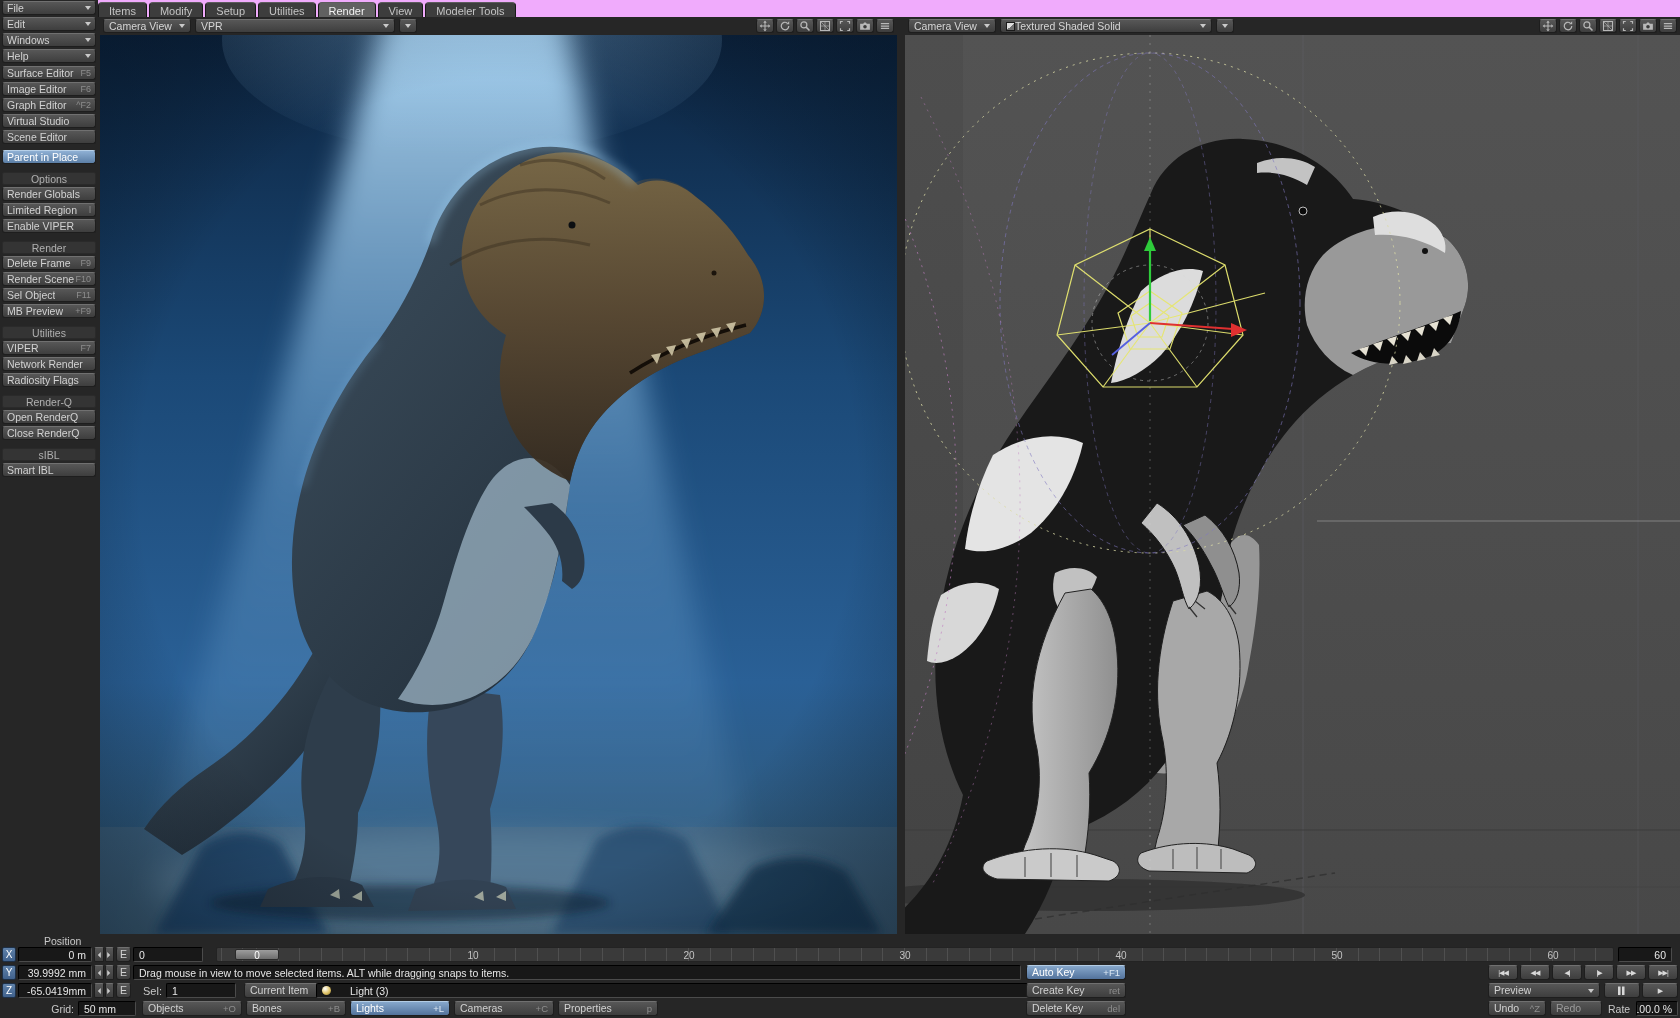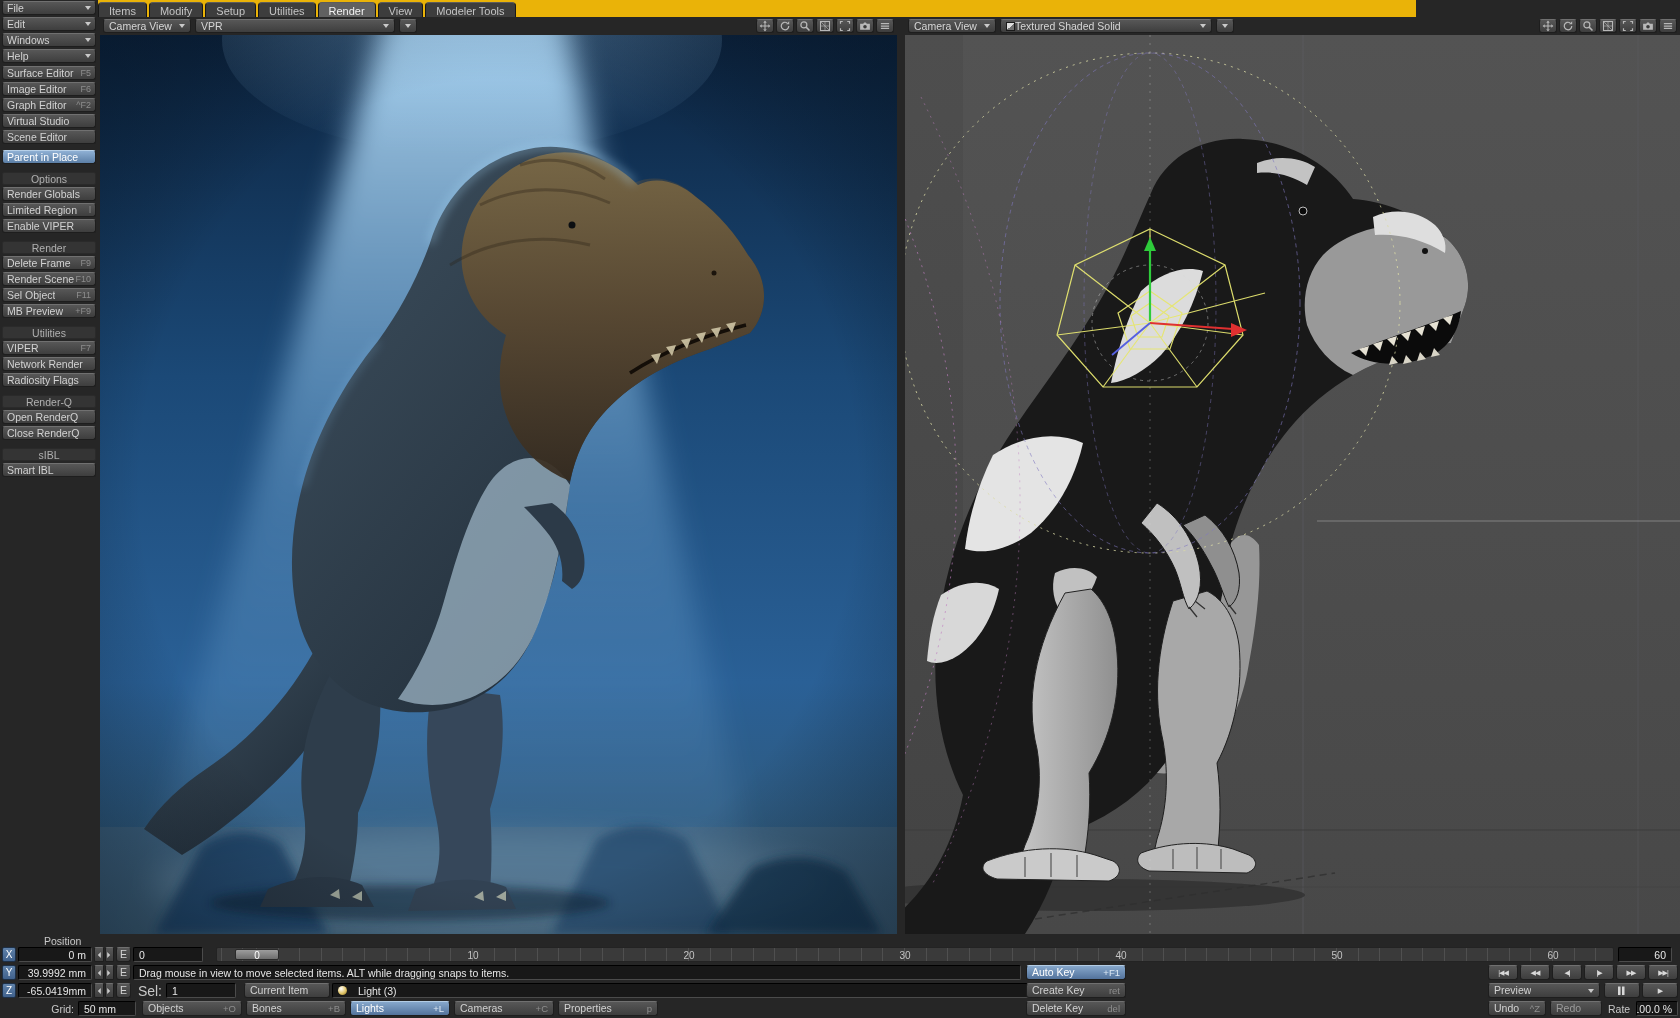--- a/index.html
+++ b/index.html
@@ -10,21 +10,21 @@
   
   .btn{background:linear-gradient(#575757,#3e3e3e);border:1px solid #1e1e1e;border-top-color:#707070;border-radius:3px;color:#d2d2d2;display:flex;align-items:center;padding:6px 5px;font-size:10.5px;line-height:1;white-space:nowrap}
   .btn .sc{margin-left:auto;color:#8d8d8d;font-size:9.5px;padding-left:4px}
   .btn.blue{background:linear-gradient(#86a7cb,#53739c);color:#fff;border-top-color:#b3cce4}
   .btn.blue .sc{color:#dce8f4}
   .field{background:#181818;border:1px solid #000;border-bottom-color:#4b4b4b;border-right-color:#4b4b4b;border-radius:2px;color:#e6e6e6;display:flex;align-items:center;padding:0 5px;font-size:10.5px;white-space:nowrap;overflow:hidden}
   .tri{width:0;height:0;border-left:3px solid transparent;border-right:3px solid transparent;border-top:4px solid #c9c9c9;margin-left:auto;flex:none}
   .lab{white-space:nowrap;overflow:hidden}
 
   
-  #menubar{position:absolute;left:98px;top:0;width:1318px;height:17px;background:#eab308}
+  #menubar{position:absolute;left:98px;top:0;width:1582px;height:17px;background:#f0abfc}
   #menu-tabs{position:absolute;left:0;top:2px;height:15px;display:flex;gap:2px}
   .tab{background:#3d3d3d;border:1px solid #181818;border-bottom:none;border-top-color:#5c5c5c;border-radius:4px 4px 0 0;padding:2px 10px 0;color:#c4c4c4;font-size:11px}
   .tab.active{background:#616161;color:#f2f2f2}
 
   
   #sidebar{position:absolute;left:0;top:0;width:98px;height:934px;background:#262626;padding:1px 2px}
   .sbtn{display:flex;align-items:center;height:14px;margin-bottom:2px;padding:0 4px;background:linear-gradient(#575757,#3e3e3e);border:1px solid #1e1e1e;border-top-color:#707070;border-radius:3px;font-size:10.5px;color:#d2d2d2}
   .sbtn .sc{margin-left:auto;font-size:9px;color:#8d8d8d}
   .sbtn .tri{margin-left:auto}
   .shead{height:13px;margin:8px 0 2px;display:flex;align-items:center;justify-content:center;background:#343434;border:1px solid #2a2a2a;border-radius:2px;font-size:10.5px;color:#b0b0b0}
@@ -67,24 +67,24 @@
   #ruler{left:216px;width:1398px;background:#3a3a3a;border:1px solid #232323;border-radius:2px;background-image:repeating-linear-gradient(90deg,rgba(130,130,130,.3) 0 1px,transparent 1px 21.6px);background-position:39px 0}
   #tl-handle{position:absolute;left:18px;top:1px;width:44px;height:11px;background:linear-gradient(#9d9d9d,#6e6e6e);border:1px solid #2a2a2a;border-radius:2px}
   .tick{position:absolute;top:2px;transform:translateX(-50%);font-size:10px;color:#c4c4c4}
   .tick.cur{color:#fff}
   #last-frame{left:1618px;width:54px;justify-content:flex-end}
   #hint{left:133px;width:888px}
   #keybtn-0,#keybtn-1,#keybtn-2{left:1026px;width:100px}
   #transport1,#transport2{display:flex;gap:2px}
   #transport1{left:1488px;width:190px}
   .tbtn{flex:1;height:15px;background:linear-gradient(#575757,#3e3e3e);border:1px solid #1e1e1e;border-top-color:#707070;border-radius:3px;color:#d8d8d8;display:flex;align-items:center;justify-content:center;font-size:7px;letter-spacing:-1px;padding:0}
-  #sel-label{left:136px;width:26px;display:flex;align-items:center;justify-content:flex-end;color:#c8c8c8;font-size:14px}
+  #sel-label{left:136px;width:26px;display:flex;align-items:center;justify-content:flex-end;color:#c8c8c8;font-size:11px}
   #sel-field{left:166px;width:70px}
   #curitem-label{left:244px;width:86px}
-  #curitem-dd{left:332px;width:776px;gap:11px}
+  #curitem-dd{left:316px;width:776px;gap:19px}
   #light-type-icon{width:9px;height:9px;border-radius:50%;flex:none;background:radial-gradient(circle at 35% 30%,#fff,#e0c468 55%,#8a7020)}
   #preview-btn{left:1488px;width:112px}
   #pause-btn{left:1604px;width:36px}
   #play-btn{left:1642px;width:36px}
   #pause-btn .tbtn,#play-btn .tbtn{width:100%}
   #grid-label{left:34px;width:40px;display:flex;align-items:center;justify-content:flex-end;color:#c8c8c8;font-size:10.5px}
   #grid-field{left:78px;width:58px}
   #itemtype-buttons{left:142px;width:520px;display:flex;gap:4px}
   .tbw{width:100px;flex:none}
   #undo-btn{left:1488px;width:58px}

